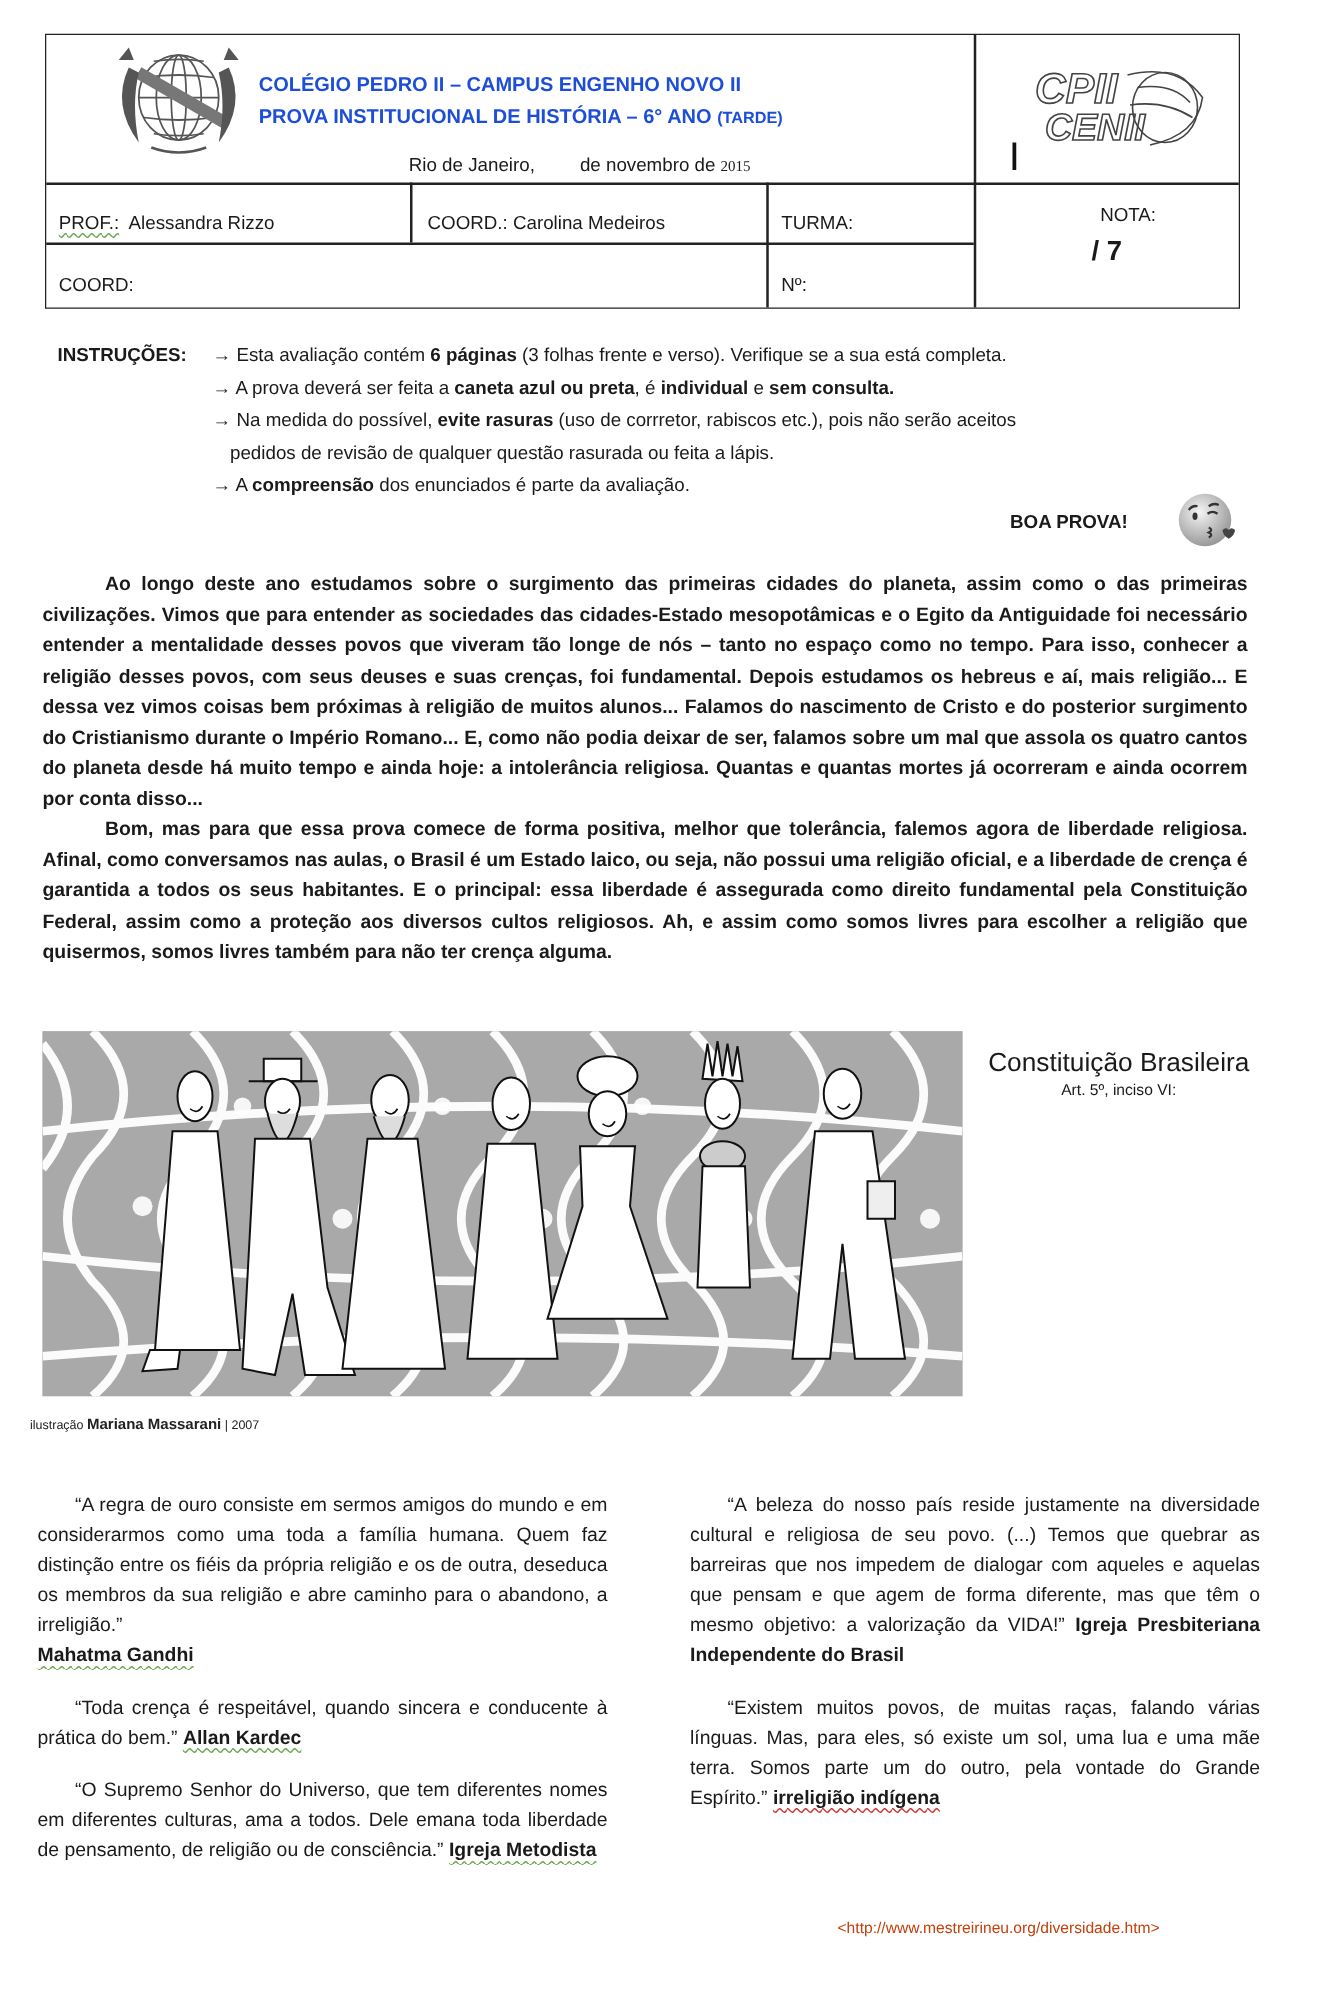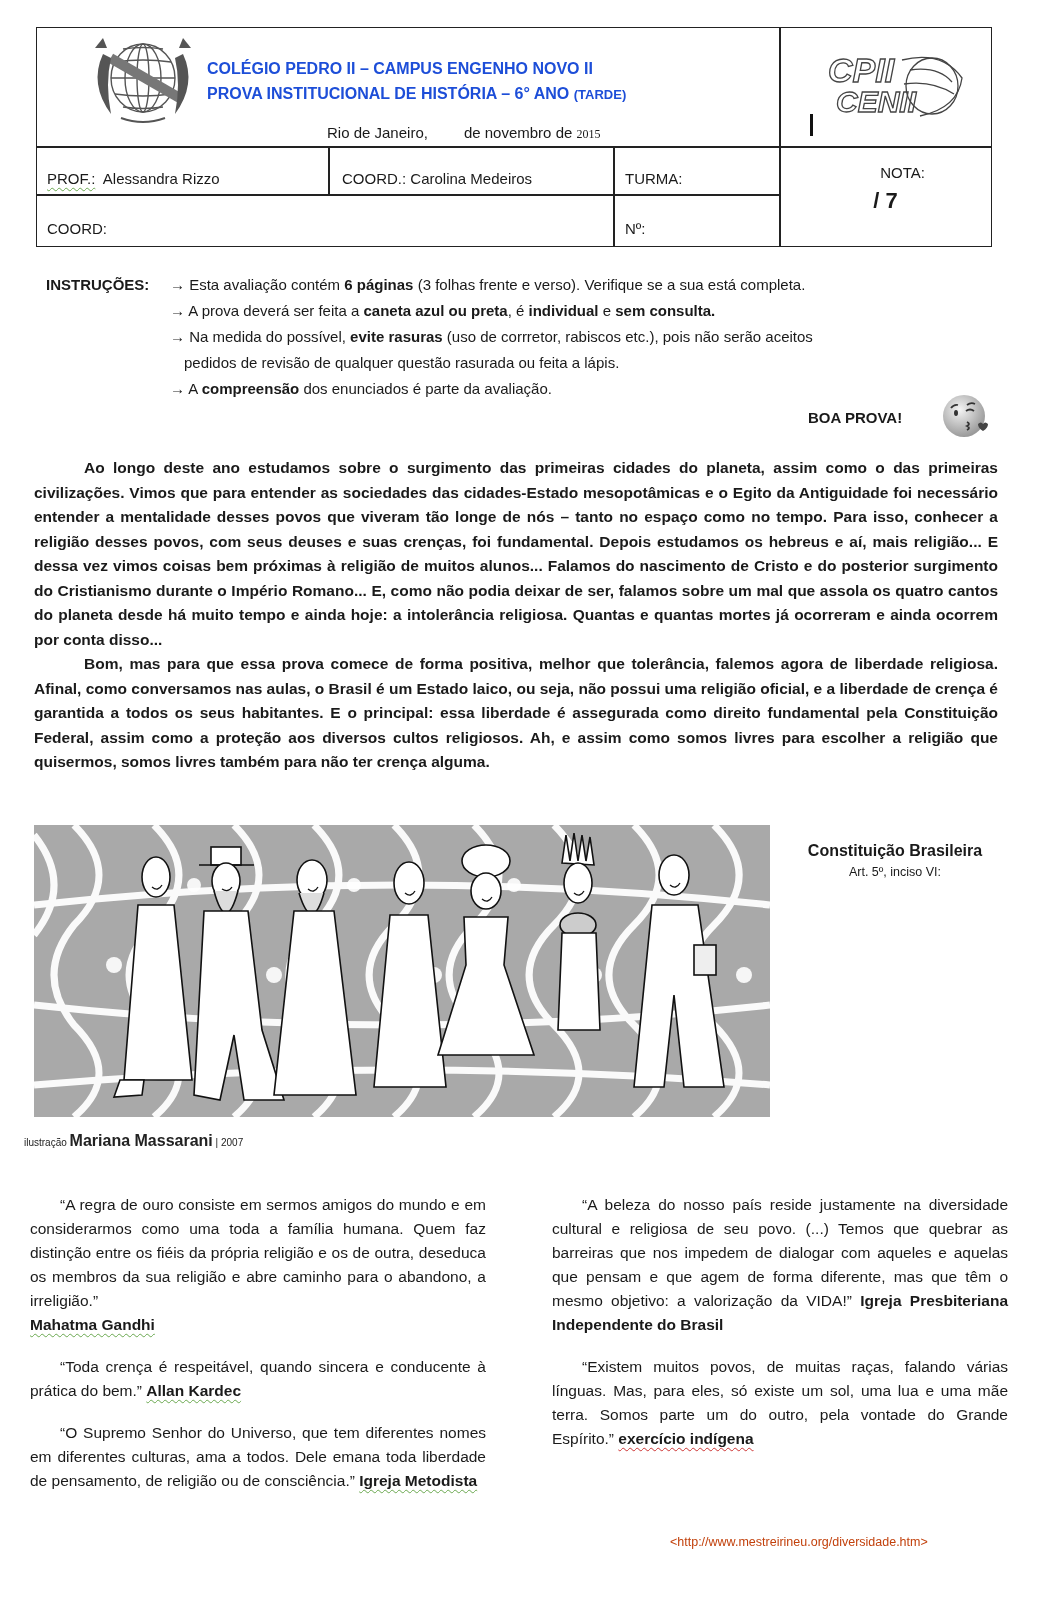--- a/index.html
+++ b/index.html
@@ -29,25 +29,25 @@
   .boa { position: absolute; left: 808px; top: 409px; font-weight: bold; font-size: 15px; }
   .emoji { position: absolute; left: 940px; top: 391px; width: 50px; height: 50px; }
 
   
   .para-block { position: absolute; left: 34px; top: 456px; width: 964px; font-size: 15.5px; line-height: 24.5px; text-align: justify; }
   .para-block p { text-indent: 50px; font-weight: bold; }
 
   
   .illus { position: absolute; left: 34px; top: 825px; width: 736px; height: 292px; background: #a8a8a8; overflow: hidden; }
   .illus-credit { position: absolute; left: 24px; top: 1132px; font-size: 10px; color: #222; }
-  .illus-credit b { font-size: 16px; }
+  .illus-credit b { font-size: 12px; }
 
   
   .const { position: absolute; left: 780px; top: 840px; width: 230px; text-align: center; }
-  .const-title { font-weight: bold; font-size: 16px; line-height: 22px; }
+  .const-title { font-weight: normal; font-size: 21px; line-height: 22px; }
   .const-art { font-size: 12.5px; line-height: 20px; }
   .const-quote { margin-top: 10px; font-size: 15px; line-height: 25.5px; }
 
   
   .col { position: absolute; top: 1193px; width: 456px; font-size: 15.5px; line-height: 24px; text-align: justify; }
   .col-left { left: 30px; }
   .col-right { left: 552px; }
   .col p { text-indent: 30px; margin-bottom: 18px; }
   .col .src { font-weight: bold; }
   .squig { text-decoration: underline wavy #6aa84f; text-decoration-thickness: 1px; text-underline-offset: 3px; }
@@ -236,15 +236,15 @@
 </div>
 
 <div class="col col-left">
   <p><span>“A regra de ouro consiste em sermos amigos do mundo e em considerarmos como uma toda a família humana. Quem faz distinção entre os fiéis da própria religião e os de outra, deseduca os membros da sua religião e abre caminho para o abandono, a irreligião.”</span><br><span class="src squig">Mahatma Gandhi</span></p>
   <p><span>“Toda crença é respeitável, quando sincera e conducente à prática do bem.”</span> <span class="src squig">Allan Kardec</span></p>
   <p><span>“O Supremo Senhor do Universo, que tem diferentes nomes em diferentes culturas, ama a todos. Dele emana toda liberdade de pensamento, de religião ou de consciência.”</span> <span class="src squig">Igreja Metodista</span></p>
 </div>
 
 <div class="col col-right">
   <p><span>“A beleza do nosso país reside justamente na diversidade cultural e religiosa de seu povo. (...) Temos que quebrar as barreiras que nos impedem de dialogar com aqueles e aquelas que pensam e que agem de forma diferente, mas que têm o mesmo objetivo: a valorização da VIDA!”</span> <span class="src">Igreja Presbiteriana Independente do Brasil</span></p>
-  <p><span>“Existem muitos povos, de muitas raças, falando várias línguas. Mas, para eles, só existe um sol, uma lua e uma mãe terra. Somos parte um do outro, pela vontade do Grande Espírito.”</span> <span class="src squig-red">exercício indígena</span></p>
+  <p><span>“Existem muitos povos, de muitas raças, falando várias línguas. Mas, para eles, só existe um sol, uma lua e uma mãe terra. Somos parte um do outro, pela vontade do Grande Espírito.”</span> <span class="src squig-red">irreligião indígena</span></p>
 </div>
 <div class="url">&lt;http://www.mestreirineu.org/diversidade.htm&gt;</div>
 
 </body></html>

